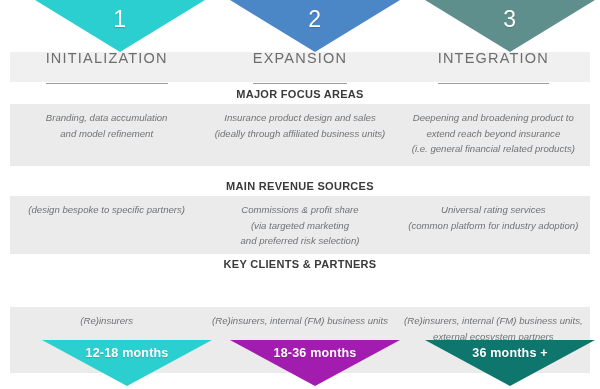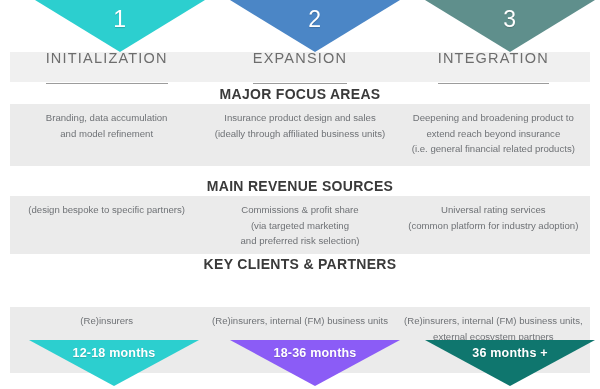--- a/index.html
+++ b/index.html
@@ -51,32 +51,33 @@
     white-space: nowrap;
   }
 
   
   .band { position: absolute; left: 10px; width: 580px; }
   .band-head {
     height: 20px; background: #ffffff;
     display: flex; align-items: center; justify-content: center;
   }
   .band-head-text {
-    font-size: 14px; font-weight: bold; letter-spacing: 0.3px; color: #3a3a3a;
+    font-size: 11px; font-weight: bold; letter-spacing: 0.3px; color: #3a3a3a;
     white-space: nowrap;
   }
   .band-body {
     background: #ebebeb;
     display: flex;
     padding: 6px 0 8px 0;
   }
   .cell {
     flex: 1 1 0;
     text-align: center;
     padding: 0 6px;
+    font-style: italic;
   }
   .cell p {
     font-size: 9.6px;
     line-height: 15.5px;
     color: #6f7276;
     white-space: nowrap;
   }
 
   #band1 { top: 84px; }
   #band1 .band-body { height: 62px; }
@@ -92,21 +93,21 @@
     clip-path: polygon(0 0, 100% 0, 50% 100%);
     -webkit-clip-path: polygon(0 0, 100% 0, 50% 100%);
   }
   .chev-label {
     position: absolute; top: 6px; left: 0; width: 100%;
     text-align: center; color: #ffffff;
     font-size: 12.5px; font-weight: bold; letter-spacing: 0.2px;
     text-shadow: 0 1px 1px rgba(0,0,0,0.15);
     white-space: nowrap;
   }
-  .chev1 { left: 29px;  width: 170px; }
+  .chev1 { left: 42px;  width: 170px; }
   .chev2 { left: 230px; width: 170px; }
   .chev3 { left: 425px; width: 170px; }
 </style>
 </head>
 <body>
 
 <div id="board">
 
   <div class="tri-row">
     <div class="tri tri1" style="background: rgb(44, 207, 207);">
@@ -188,21 +189,21 @@
         <p>(Re)insurers, internal (FM) business units,</p>
         <p>external ecosystem partners</p>
       </div>
     </div>
   </div>
 
   <div class="chev-row">
     <div class="chev chev1" style="background: rgb(44, 207, 207);">
       <span class="chev-label">12-18 months</span>
     </div>
-    <div class="chev chev2" style="background: #8b5cf6;">
+    <div class="chev chev2" style="background: #a21caf;">
       <span class="chev-label">18-36 months</span>
     </div>
     <div class="chev chev3" style="background: #0f766e;">
       <span class="chev-label">36 months +</span>
     </div>
   </div>
 
 </div>
 
 </body></html>

